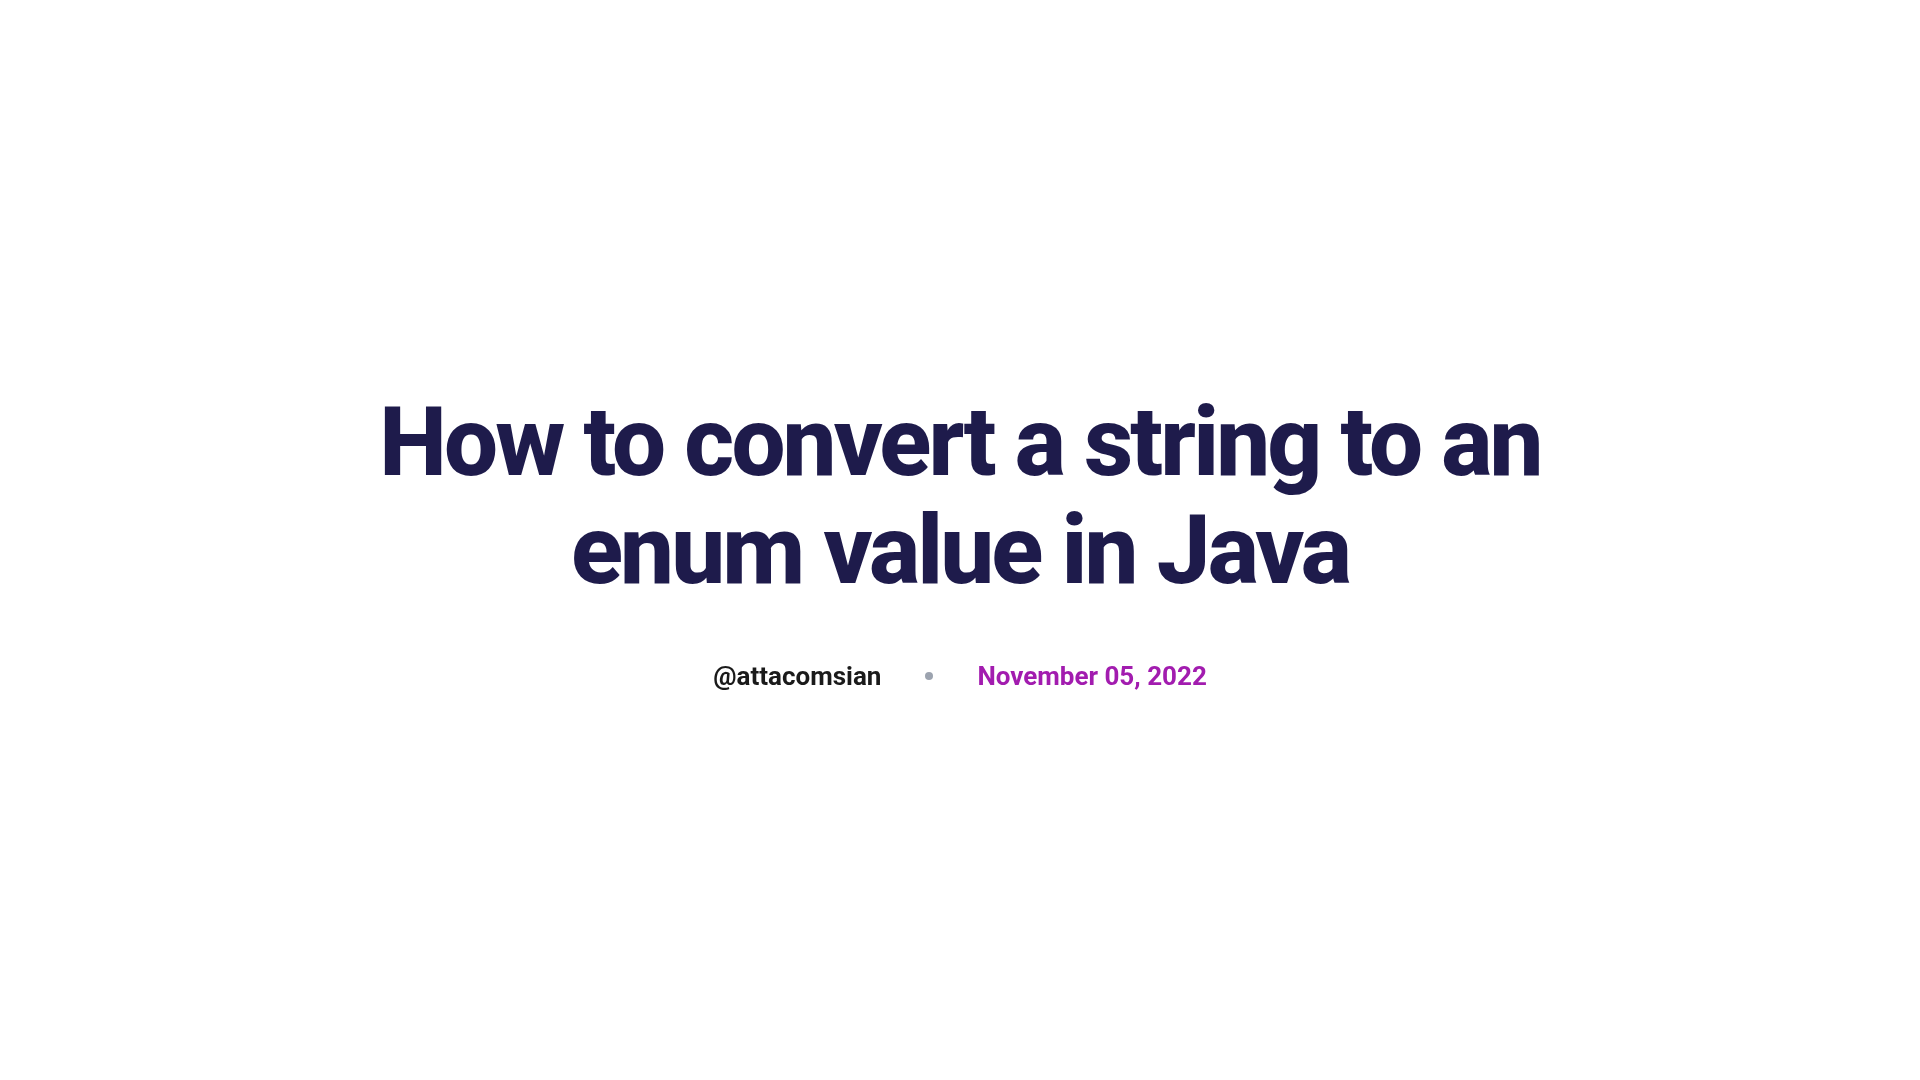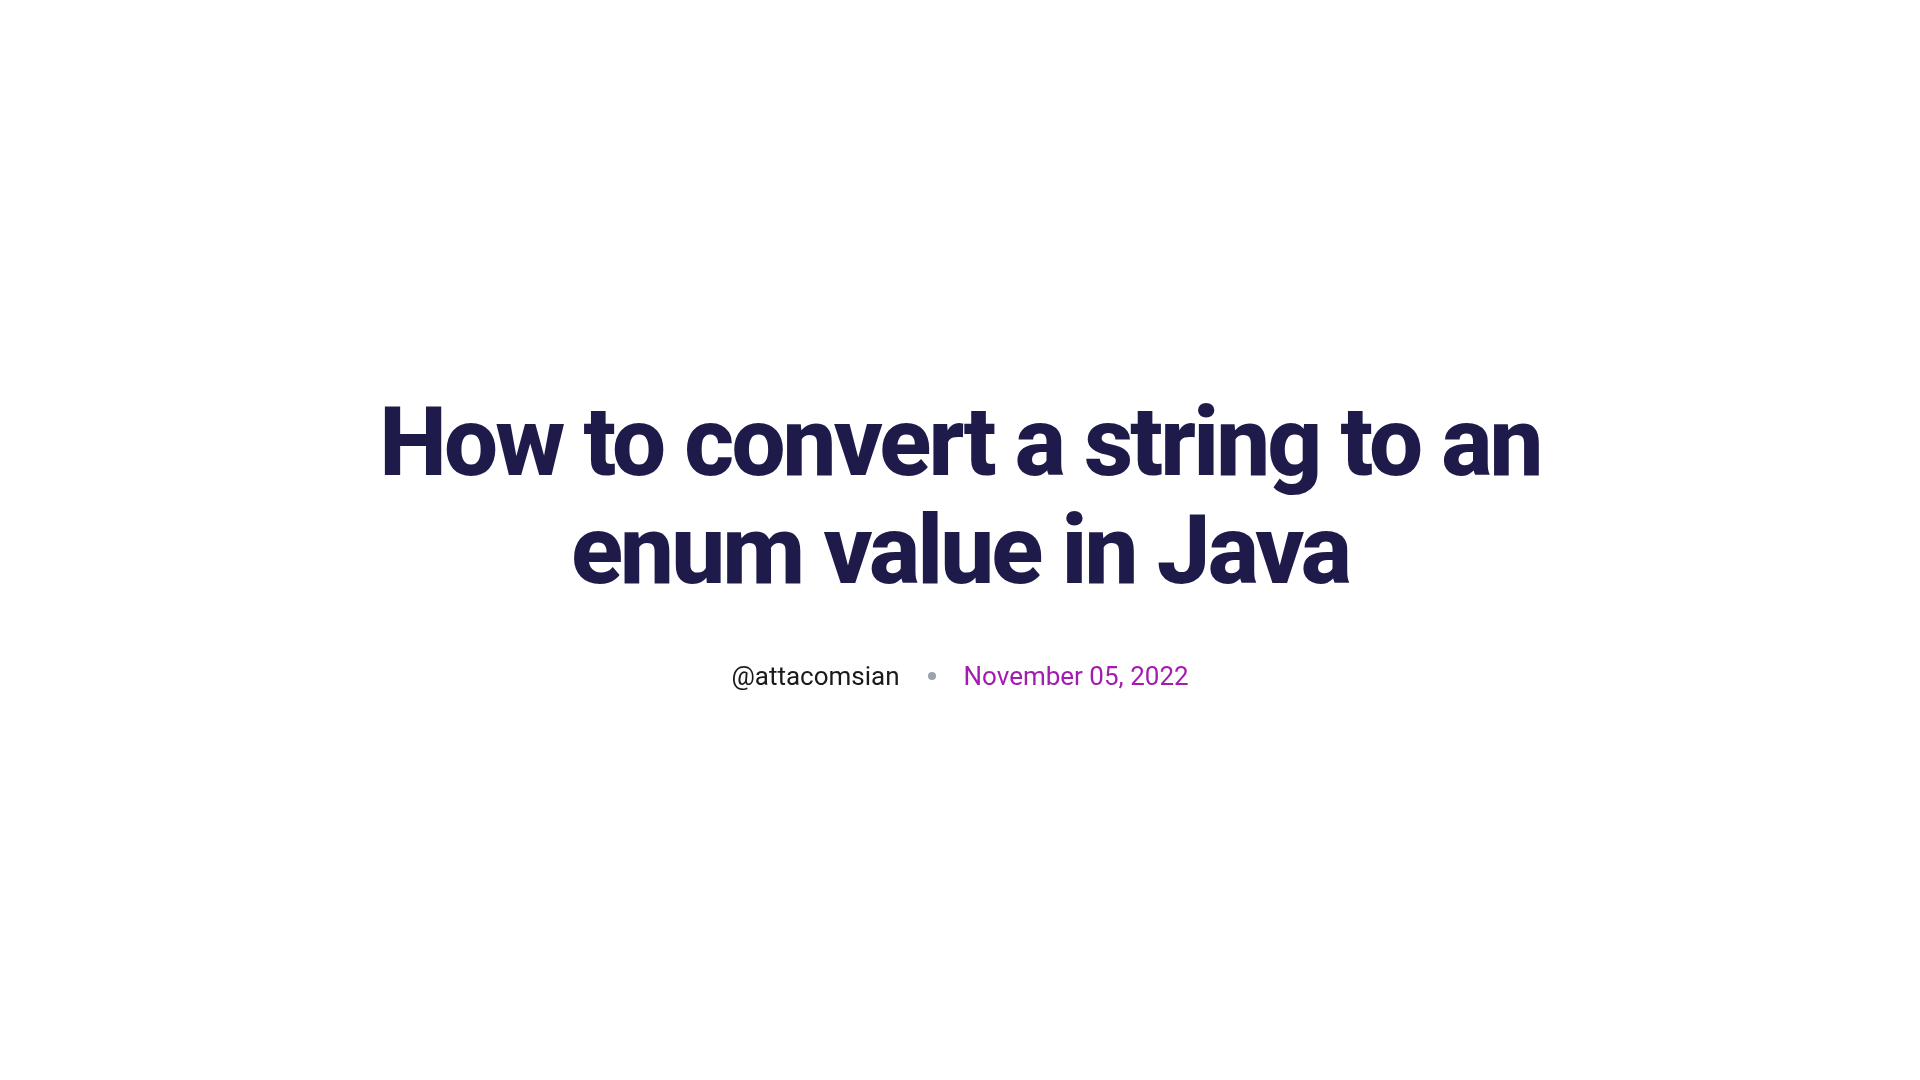--- a/index.html
+++ b/index.html
@@ -32,23 +32,23 @@
       font-size: 96px;
       font-weight: 800;
       line-height: 1.12;
       letter-spacing: -0.03em;
       margin-bottom: 56px;
     }
     
     .meta {
       display: flex;
       align-items: center;
-      gap: 28px;
+      gap: 44px;
       font-size: 26px;
-      font-weight: 400;
+      font-weight: 700;
       color: #1a1a1a;
     }
     
     .author {
       color: #1a1a1a;
     }
     
     .separator {
       width: 8px;
       height: 8px;

